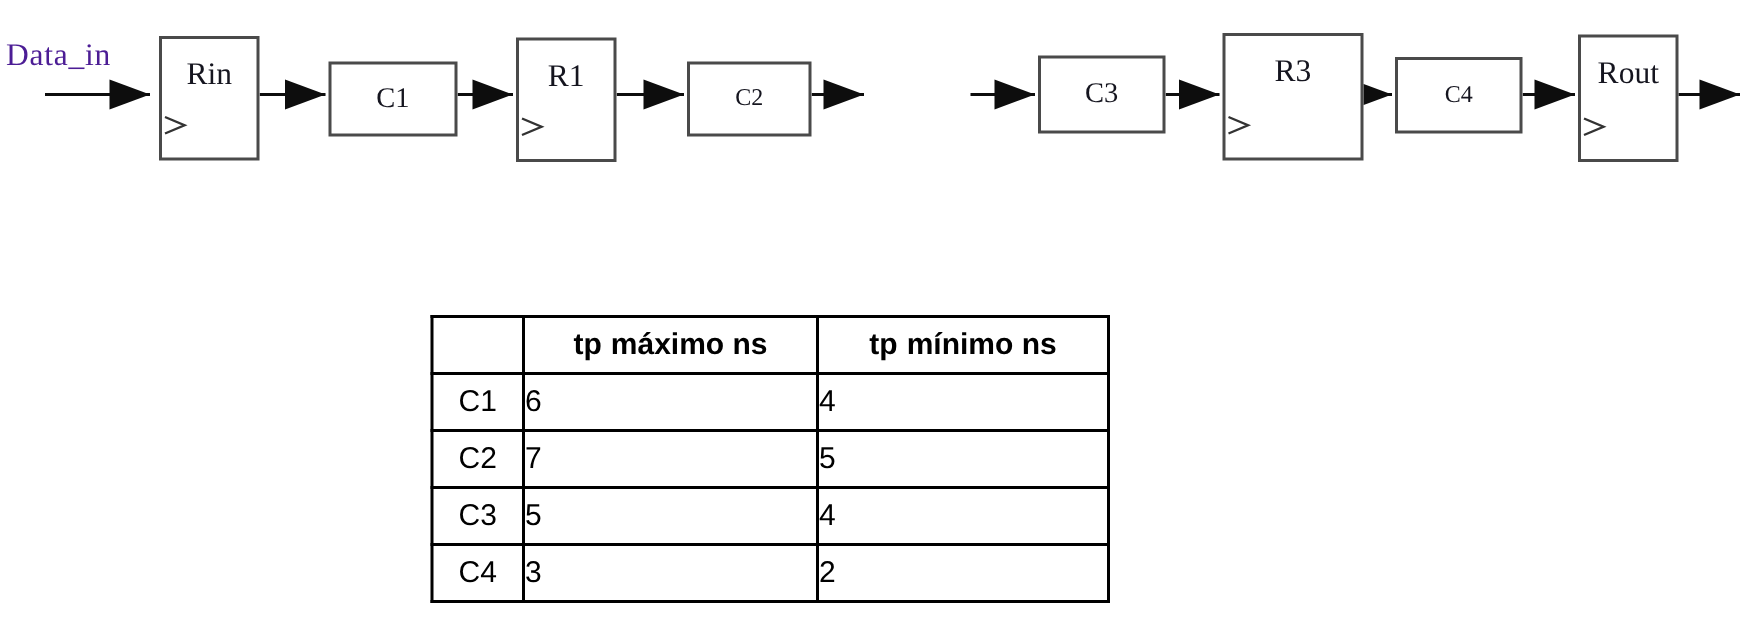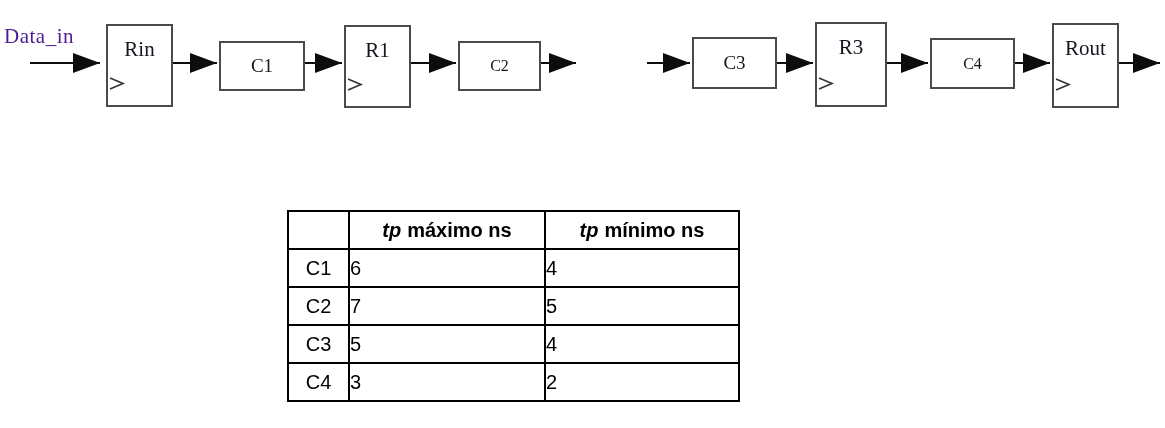--- a/index.html
+++ b/index.html
@@ -49,21 +49,21 @@
     box-sizing: border-box;
     display: flex;
     align-items: center;
     justify-content: center;
     color: #15151f;
   }
 
   .rin  { left: 106px;  top: 24px; width: 67px; height: 83px; }
   .r1   { left: 344px;  top: 25px; width: 67px; height: 83px; }
   .r2   { left: 578px;  top: 20px; width: 69px; height: 87px; }
-  .r3   { left: 815px;  top: 22px; width: 72px; height: 85px; }
+  .r3   { left: 815px;  top: 22px; width: 94px; height: 85px; }
   .rout { left: 1052px; top: 23px; width: 67px; height: 85px; }
 
   .c1 { left: 219px; top: 41px; width: 86px; height: 50px; font-size: 19px; }
   .c2 { left: 458px; top: 41px; width: 83px; height: 50px; font-size: 16px; }
   .c3 { left: 692px; top: 37px; width: 85px; height: 52px; font-size: 19px; }
   .c4 { left: 930px; top: 38px; width: 85px; height: 51px; font-size: 16px; }
 
   .arrow {
     position: absolute;
     top: 62px;
@@ -107,21 +107,21 @@
     color: #000000;
   }
   table.tp th, table.tp td {
     border: 2px solid #000000;
     height: 36px;
     font-size: 20px;
     padding: 0;
     overflow: hidden;
   }
   table.tp th { font-weight: bold; text-align: center; }
-  .tpi { font-style: italic; margin-right: 6px; }
+  .tpi { margin-right: 6px; }
   td.rowlbl { text-align: center; }
   td.val { text-align: left; padding-left: 10px; }
 </style>
 </head>
 <body>
 
 <div class="canvas">
 
   <div class="data-in">Data_in</div>
 

